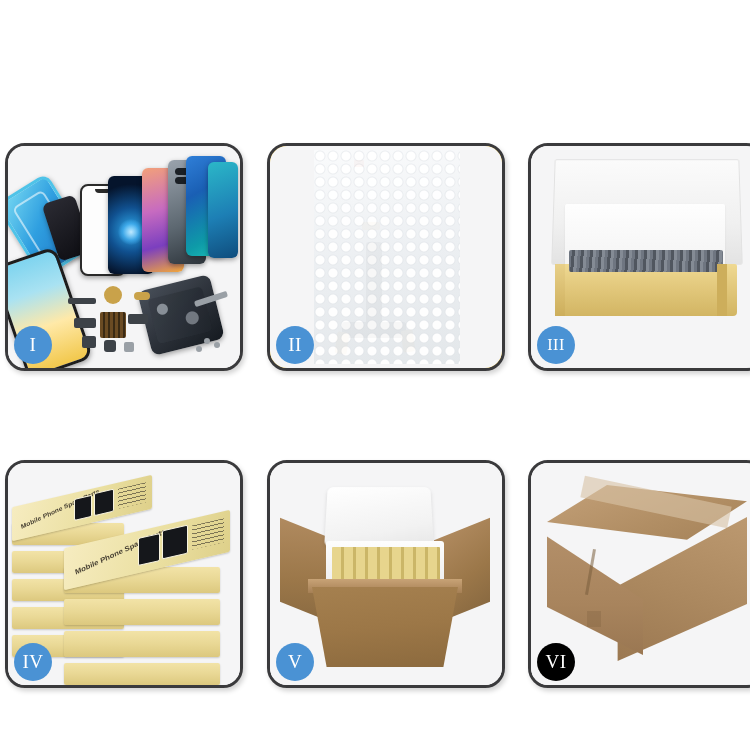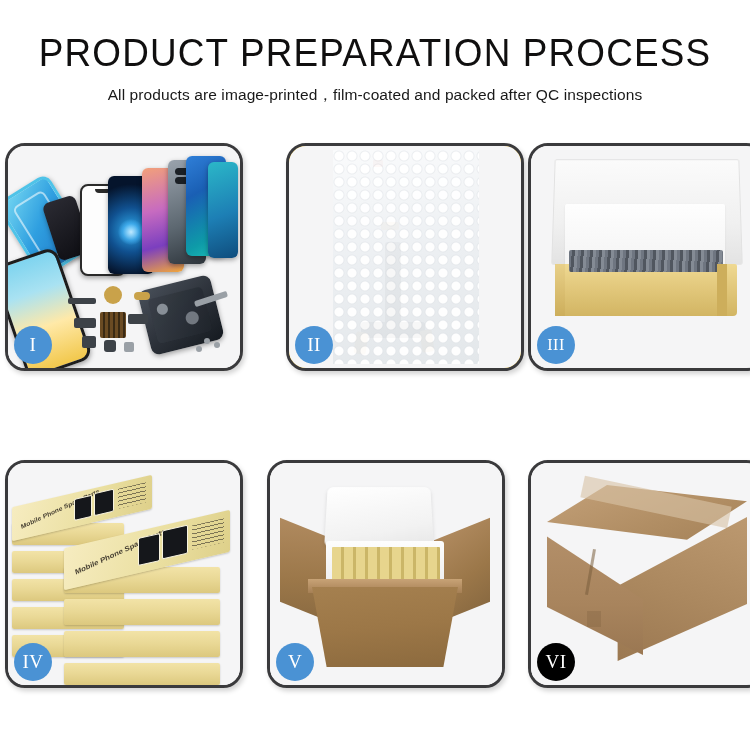--- a/index.html
+++ b/index.html
@@ -361,24 +361,20 @@
   .bb-seam {
     position: absolute;
     background: rgba(120,92,60,.55);
   }
 </style>
 </head>
 <body>
 
 <div class="page" style="background: rgb(255, 255, 255);">
 
-  <div class="header">
-    <h1 class="title" style="color: rgb(16, 15, 15);">PRODUCT PREPARATION PROCESS</h1>
-    <p class="subtitle">All products are image-printed，film-coated and packed after QC inspections</p>
-  </div>
 
   <div class="grid">
 
     <div class="panel p-c0 p-r0" style="border-color: rgb(58, 58, 60); background: rgb(244, 244, 245);">
       <div class="clip">
         <div class="art">
           <div class="ph ph1"></div>
           <div class="ph ph2"></div>
           <div class="ph ph3"></div>
           <div class="ph ph4"></div>
@@ -397,21 +393,21 @@
           <div class="part" style="left:74px;top:190px;width:14px;height:12px;"></div>
           <div class="part" style="left:96px;top:194px;width:12px;height:12px;border-radius:3px;"></div>
           <div class="part silver" style="left:116px;top:196px;width:10px;height:10px;"></div>
           <div class="part silver round" style="left:196px;top:192px;width:6px;height:6px;box-shadow:10px 4px 0 #9aa0a6, -8px 8px 0 #9aa0a6;"></div>
           <div class="part silver" style="left:186px;top:150px;width:34px;height:6px;transform:rotate(-18deg);"></div>
         </div>
       </div>
       <div class="badge" style="background: rgb(74, 146, 212); color: rgb(255, 255, 255);">I</div>
     </div>
 
-    <div class="panel p-c1 p-r0" style="border-color: rgb(58, 58, 60); background: #eab308; margin-left: 19px;">
+    <div class="panel p-c1 p-r0" style="border-color: rgb(58, 58, 60); background: #eab308;">
       <div class="clip">
         <div class="art">
           <div class="screenpart"></div>
           <div class="flex-cable" style="left:96px;top:96px;width:16px;height:96px;"></div>
           <div class="flex-cable" style="left:72px;top:176px;width:64px;height:16px;"></div>
           <div class="goldtab" style="left:66px;top:186px;width:12px;height:22px;transform:rotate(8deg);"></div>
           <div class="goldtab" style="left:132px;top:184px;width:12px;height:22px;transform:rotate(-8deg);"></div>
           <div class="goldtab" style="left:92px;top:76px;width:18px;height:8px;"></div>
           <div class="redtag"></div>
           <div class="bubblebag"></div>

